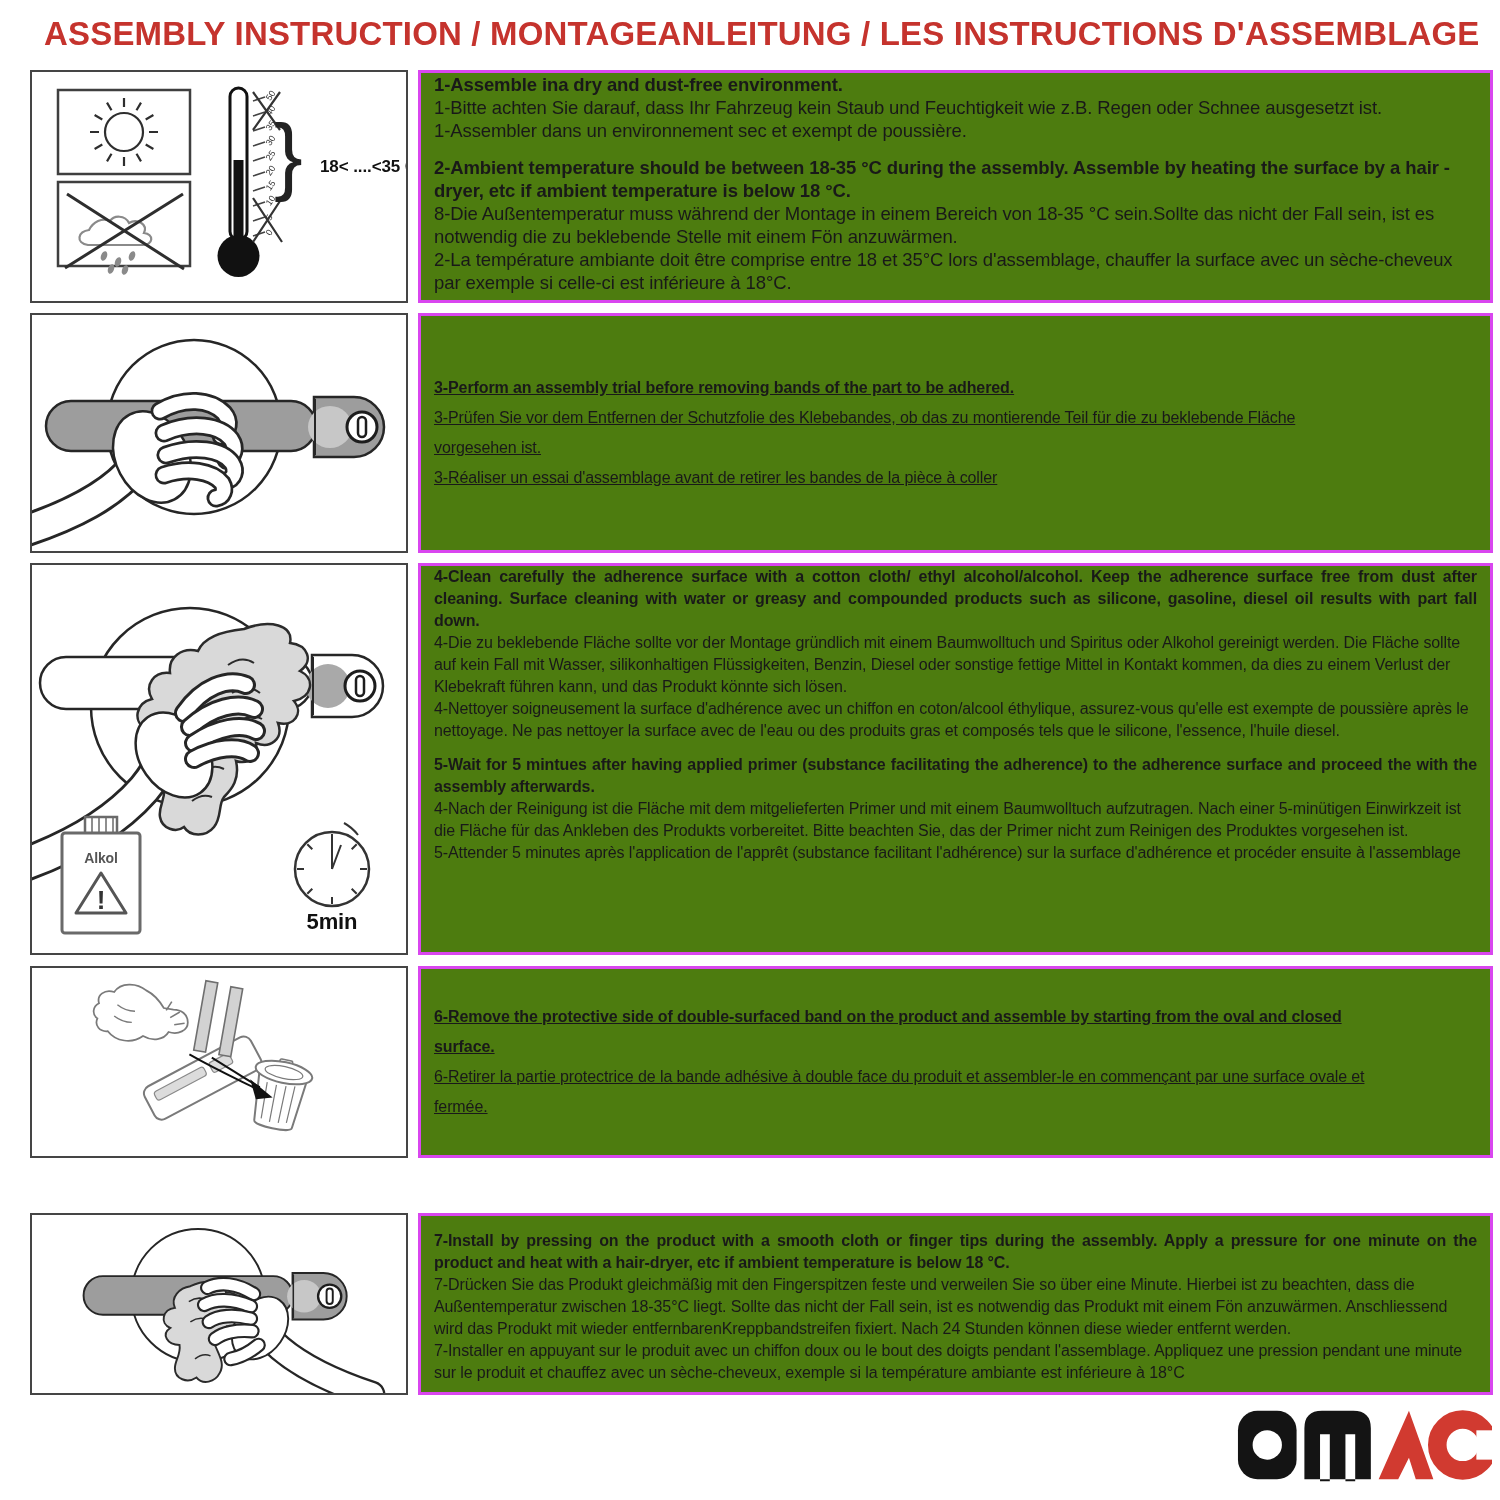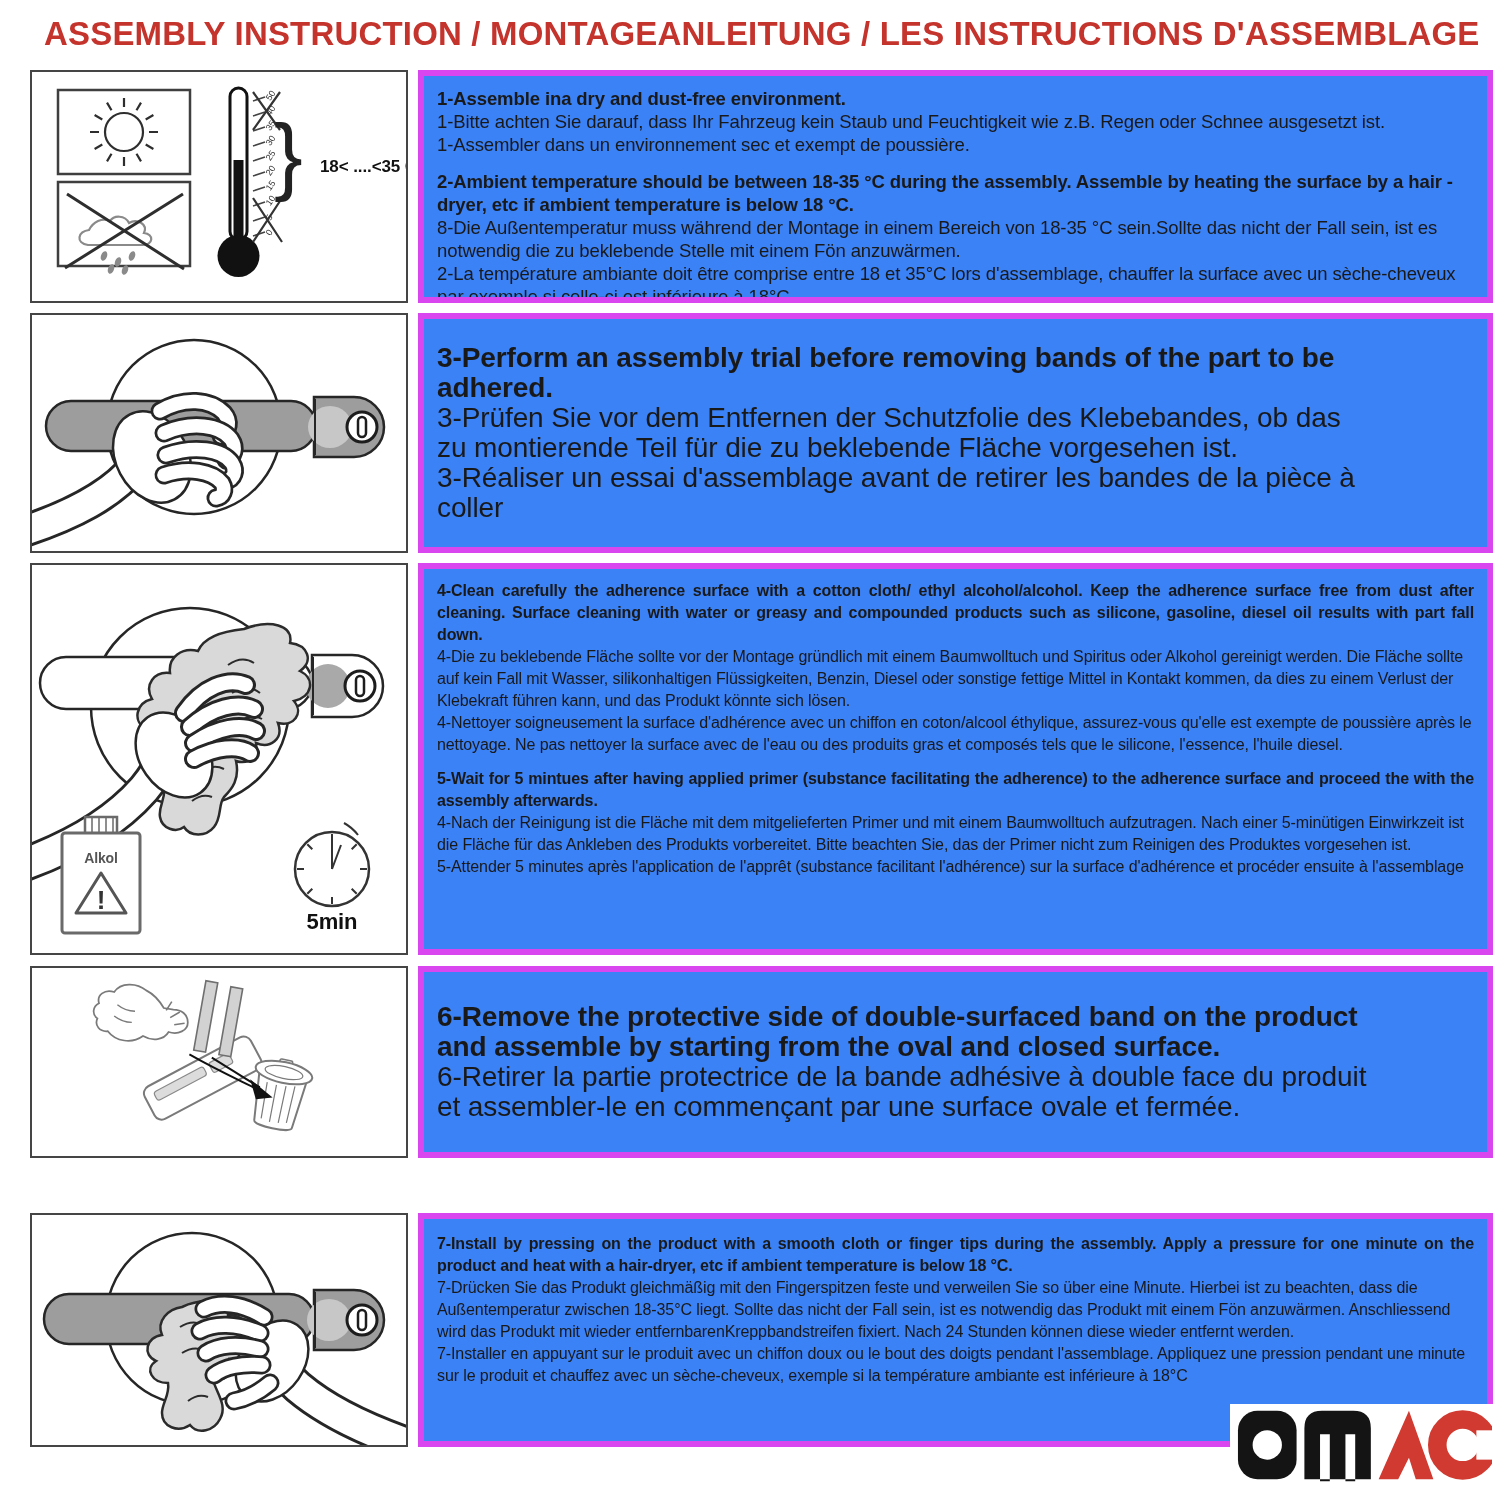--- a/index.html
+++ b/index.html
@@ -12,34 +12,34 @@
   .title{
     position:absolute;left:44px;top:14px;white-space:nowrap;
     font-size:34px;font-weight:800;color:#c5332d;
     transform:scaleX(.97);transform-origin:left center;letter-spacing:0.2px;
   }
   .row{position:absolute;left:30px;right:7px;display:flex;}
   .r1{top:70px;height:233px}
   .r2{top:313px;height:240px}
   .r3{top:563px;height:392px}
   .r4{top:966px;height:192px}
-  .r5{top:1213px;height:234px}
+  .r5{top:1213px;height:182px}
   .ibox{
     width:378px;flex:none;margin-right:10px;background:#fff;
     border:2px solid #454545;box-sizing:border-box;overflow:hidden;
   }
   .ibox svg{display:block;width:100%;height:100%;}
   .tbox{
-    flex:1;background:#3b82f6;border:6px solid #d946ef;box-sizing:border-box;
-    padding:11px 13px;overflow:hidden;
+    flex:1;background:#4d7c0f;border:3px solid #d946ef;box-sizing:border-box;
+    padding:0 13px;overflow:hidden;
   }
   .tbox p{margin:0;}
   .center{display:flex;flex-direction:column;justify-content:center;}
   .f1 p{font-size:18.5px;line-height:23px;}
-  .f2 p{font-size:28px;line-height:30px;max-width:935px;}
+  .f2 p{font-size:16px;line-height:30px;max-width:935px;text-decoration:underline;}
   .f3 p{font-size:16px;line-height:22px;}
   .b{font-weight:700;}
   .just{text-align:justify;}
   .sp{height:14px;}
   .sp2{height:12px;}
   .logo{
     position:absolute;left:1230px;top:1404px;width:266px;height:84px;
     background:#fff;padding-left:6px;box-sizing:border-box;
   }
   .logo svg{display:block;width:256px;height:80px;}

